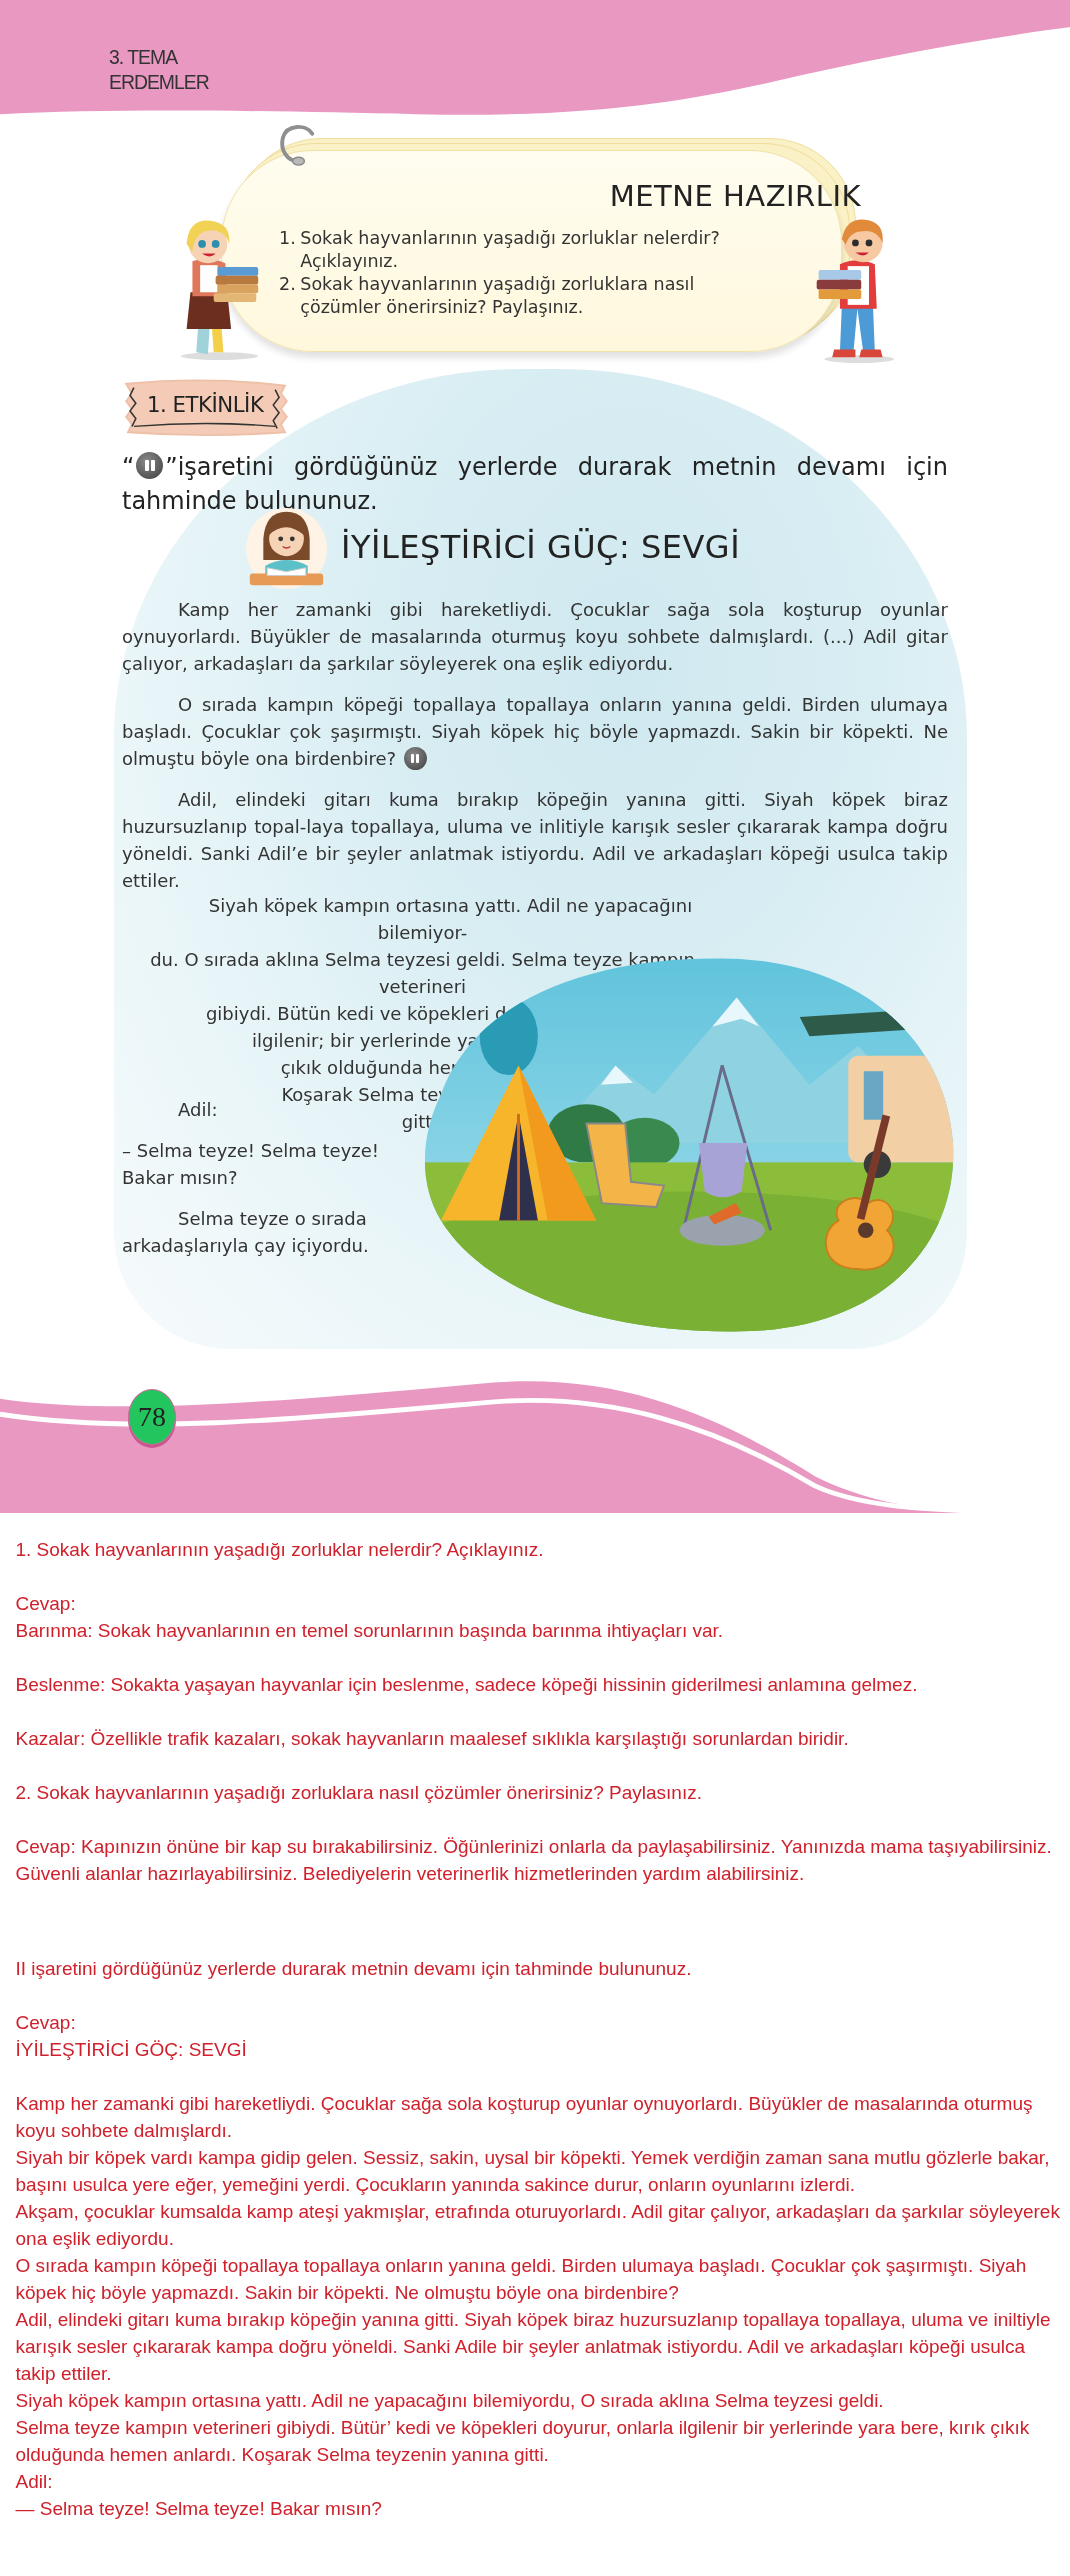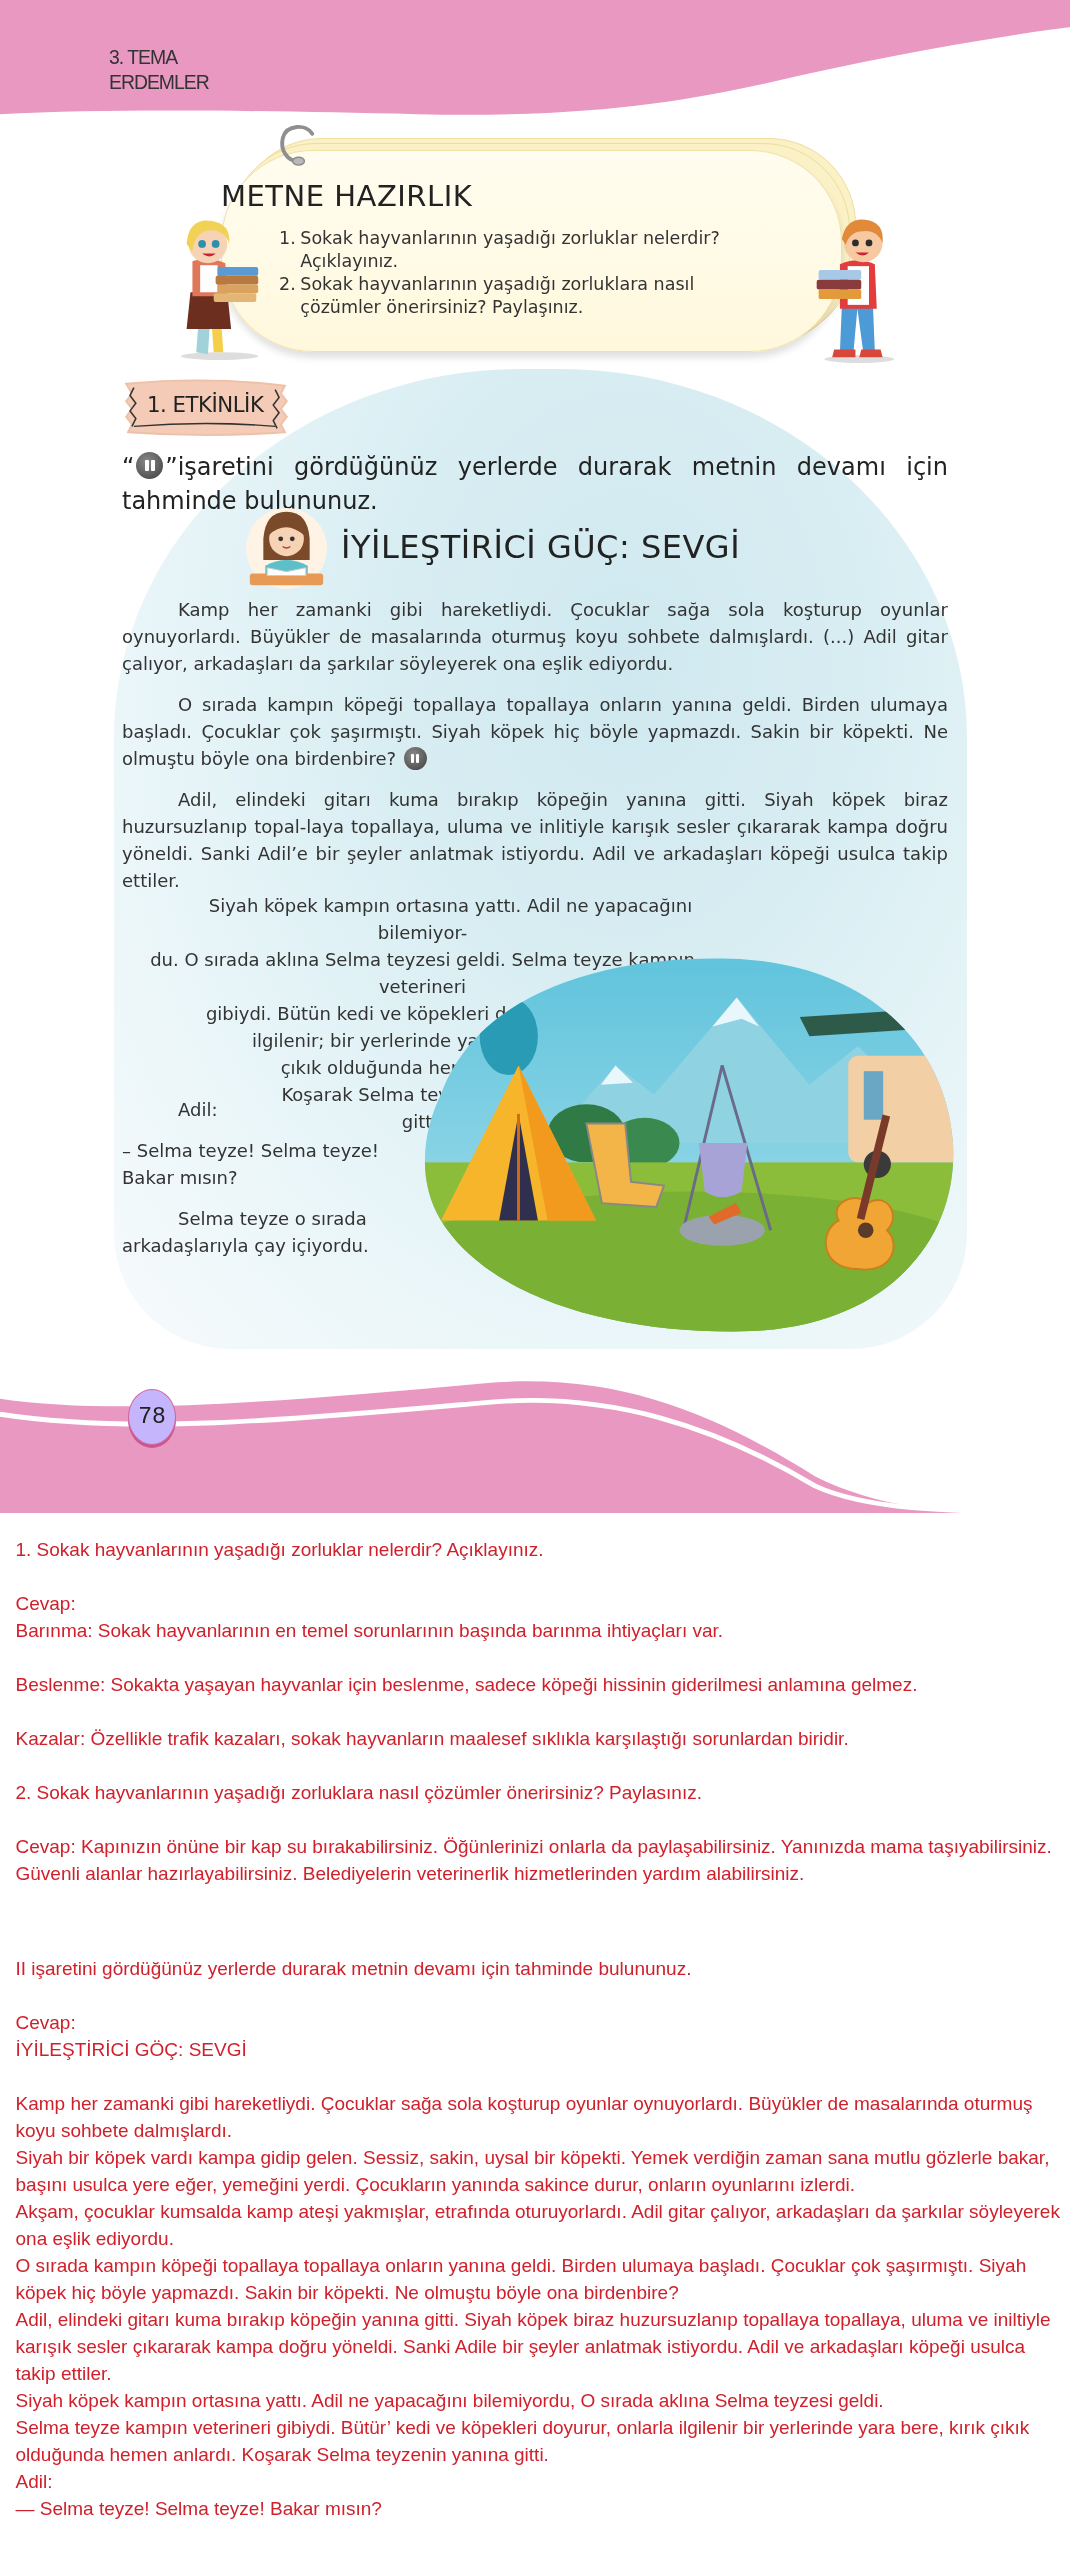--- a/index.html
+++ b/index.html
@@ -8,21 +8,21 @@
 
   
   .top-wave { position: absolute; left: 0; top: 0; width: 1071px; height: 121px; }
   .theme-label { position: absolute; left: 109px; top: 45px; font-family: "Liberation Sans", sans-serif; font-size: 19.4px; line-height: 25px; color: #333; letter-spacing: -1px; }
 
   
   .prep-card-wrap { position: absolute; left: 221px; top: 136px; width: 640px; height: 221px; }
   .prep-card-back { position: absolute; border-radius: 87px; background: #fbf1c7; border: 1.9px solid #f0dc9b; }
   .prep-card { position: absolute; left: 0; top: 13.6px; width: 621px; height: 202px; border-radius: 92px; background: linear-gradient(180deg,#fffdf0,#fff8dd); border: 1.9px solid #f2e2a8; box-shadow: 0 5.8px 7.8px rgba(0,0,0,0.12); }
   .ring-icon { position: absolute; left: 56px; -top: 0; top: -11.6px; width: 45px; height: 47px; }
-  .prep-title { position: absolute; left: 0; width: 640px; top: 43px; text-align: left; font-size: 29px; letter-spacing: 0.5px; color: #222; font-family: "DejaVu Sans", sans-serif; }
+  .prep-title { position: absolute; left: 0; width: 640px; top: 43px; text-align: right; font-size: 29px; letter-spacing: 0.5px; color: #222; font-family: "DejaVu Sans", sans-serif; }
   .prep-list { position: absolute; left: 58px; top: 91px; width: 543px; font-size: 17.5px; line-height: 23px; color: #333; }
   .prep-list .q { display: flex; }
   .prep-list .num { width: 21.3px; flex: none; }
 
   .kid { position: absolute; }
 
   
   .activity-bg { position: absolute; left: 114px; top: 369px; width: 853px; height: 980px; border-radius: 407px 407px 116px 116px / 369px 369px 116px 116px;
       background: radial-gradient(ellipse at 60% 30%, #cfe8ef 0%, #d9eef3 35%, #e8f5f8 65%, #f7fbfc 100%); }
   .etkinlik-badge { position: absolute; left: 120px; top: 378px; width: 171px; height: 60px; }
@@ -39,21 +39,21 @@
   .story-title { position: absolute; left: 341px; top: 528px; font-size: 32px; color: #222; letter-spacing: 0.5px; }
 
   .story { position: absolute; left: 122px; width: 826px; font-size: 18px; line-height: 27px; color: #333; text-align: justify; }
   .story p { text-indent: 56px; }
   .story-narrow { position: absolute; left: 122px; font-size: 18px; line-height: 27px; color: #333; }
 
   .camp-scene { position: absolute; left: 402px; top: 949px; width: 555px; height: 386px; }
 
   
   .bottom-wave { position: absolute; left: 0; top: 1358px; width: 1071px; height: 155px; }
-  .page-number { position: absolute; left: 128px; top: 1389px; width: 48px; height: 56px; border-radius: 50%; background: #c4b5fd; border: 1.9px solid #d6659f; box-shadow: 0 2.9px 0 #c9568f; display: flex; align-items: center; justify-content: center; font-size: 23px; color: #222; font-family: Liberation Mono, monospace; }
+  .page-number { position: absolute; left: 128px; top: 1389px; width: 48px; height: 56px; border-radius: 50%; background: #22c55e; border: 1.9px solid #d6659f; box-shadow: 0 2.9px 0 #c9568f; display: flex; align-items: center; justify-content: center; font-size: 28px; color: #222; font-family: Liberation Serif, serif; }
 
   
   .answers { position: absolute; left: 15.5px; top: 1536px; width: 1047px; font-family: "Liberation Sans", sans-serif; font-size: 19px; line-height: 27px; color: #d0202b; }
   .answers .gap1 { height: 27px; }
   .answers .gap2 { height: 68px; }
 </style>
 </head>
 <body>
 
 <svg class="top-wave" viewBox="0 0 1104 125" preserveAspectRatio="none">

